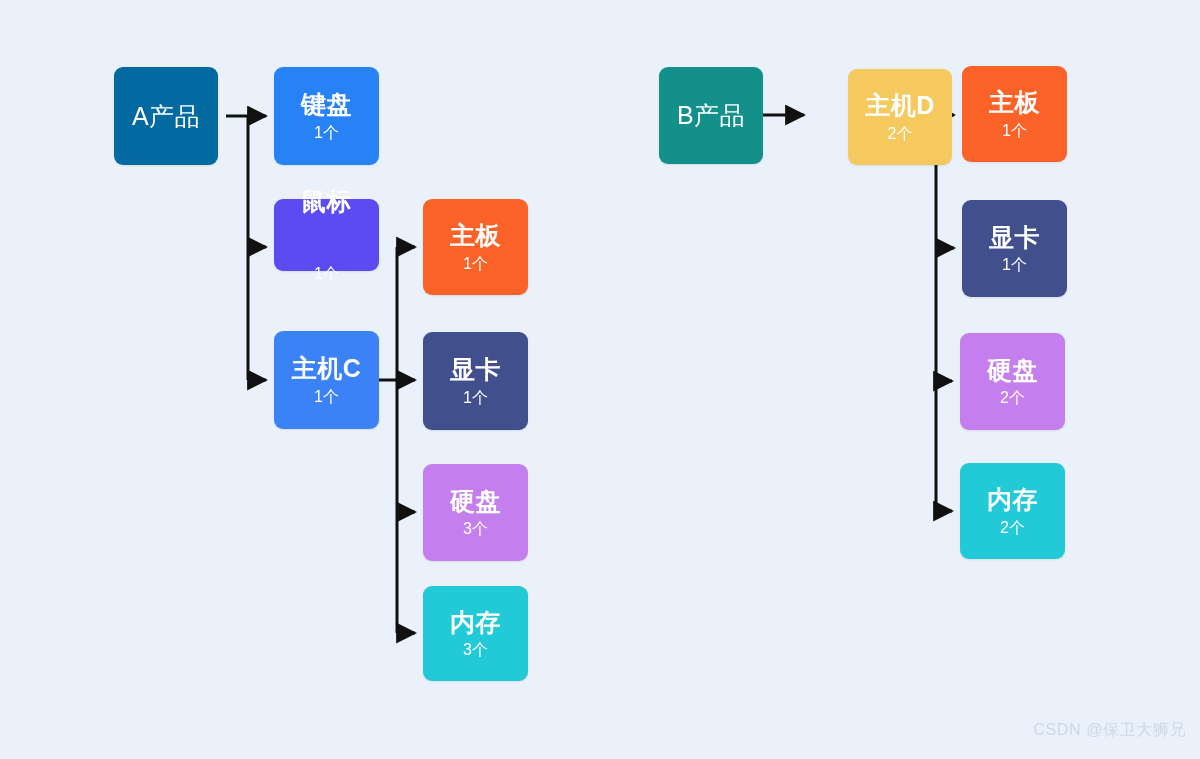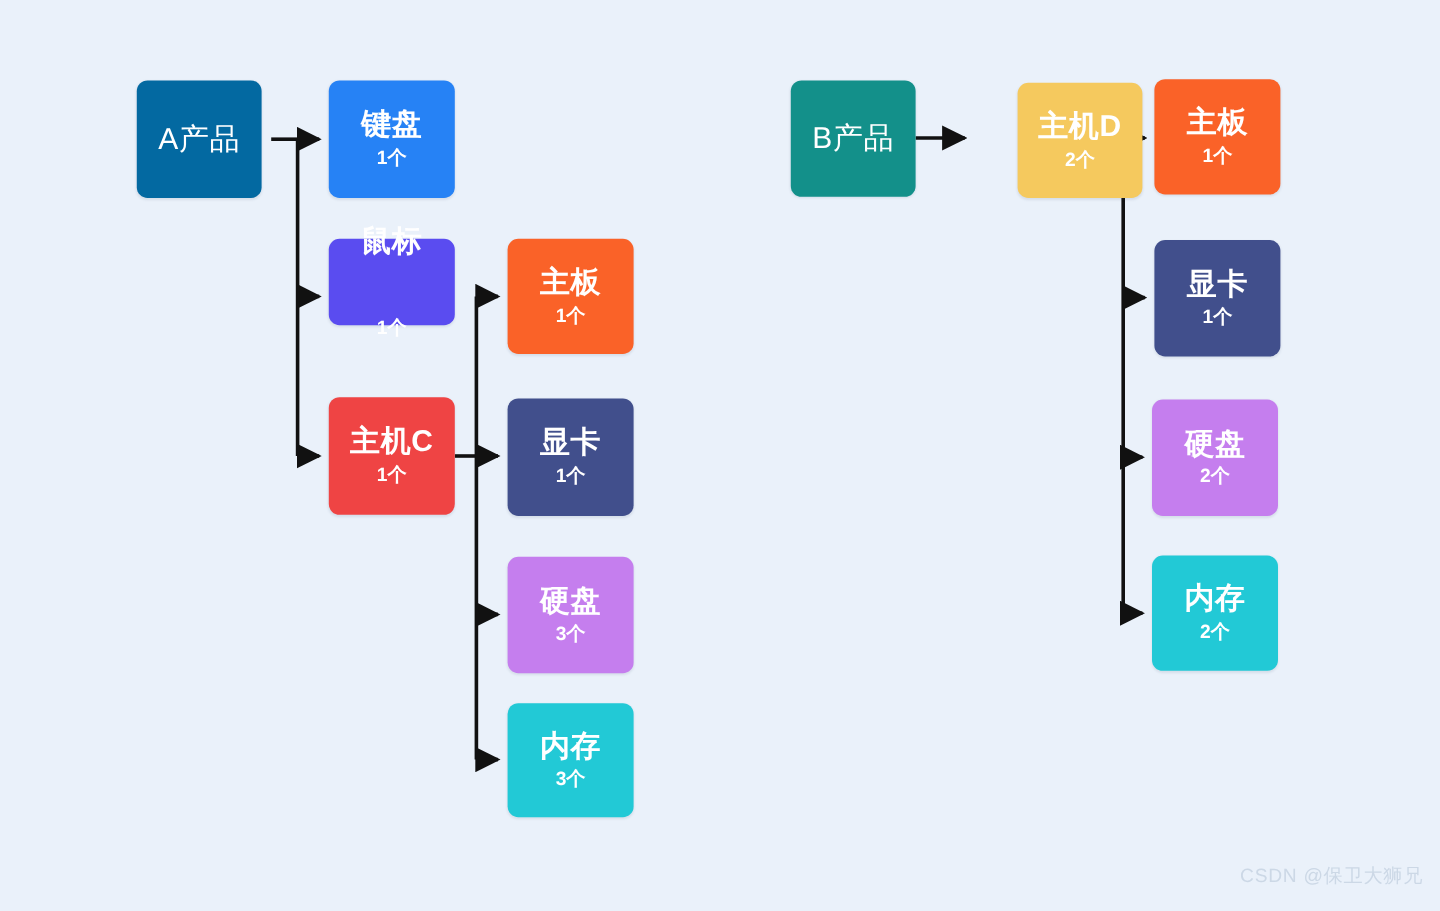--- a/index.html
+++ b/index.html
@@ -44,21 +44,21 @@
     line-height: 1.15;
     letter-spacing: 0.5px;
     white-space: nowrap;
   }
   .node.root .title {
     font-weight: normal;
     font-size: 25px;
   }
   .node .qty {
     font-size: 16px;
-    font-weight: bold;
+    font-weight: normal;
     line-height: 1.2;
     margin-top: 4px;
     white-space: nowrap;
   }
   .watermark {
     position: absolute;
     right: 14px;
     bottom: 18px;
     color: #ccd8e6;
     font-size: 16px;
@@ -139,21 +139,21 @@
   <div class="node" style="left: 274px; top: 67px; width: 105px; height: 98px; background: rgb(38, 130, 245);">
     <div class="title">键盘</div>
     <div class="qty">1个</div>
   </div>
 
   <div class="node" style="left: 274px; top: 199px; width: 105px; height: 72px; background: rgb(90, 76, 240); gap: 44px;">
     <div class="title">鼠标</div>
     <div class="qty">1个</div>
   </div>
 
-  <div class="node" style="left: 274px; top: 331px; width: 105px; height: 98px; background: #ef4444;">
+  <div class="node" style="left: 274px; top: 331px; width: 105px; height: 98px; background: #3b82f6;">
     <div class="title">主机C</div>
     <div class="qty">1个</div>
   </div>
 
   <div class="node" style="left: 423px; top: 199px; width: 105px; height: 96px; background: rgb(250, 98, 40);">
     <div class="title">主板</div>
     <div class="qty">1个</div>
   </div>
 
   <div class="node" style="left: 423px; top: 332px; width: 105px; height: 98px; background: rgb(65, 79, 140);">

